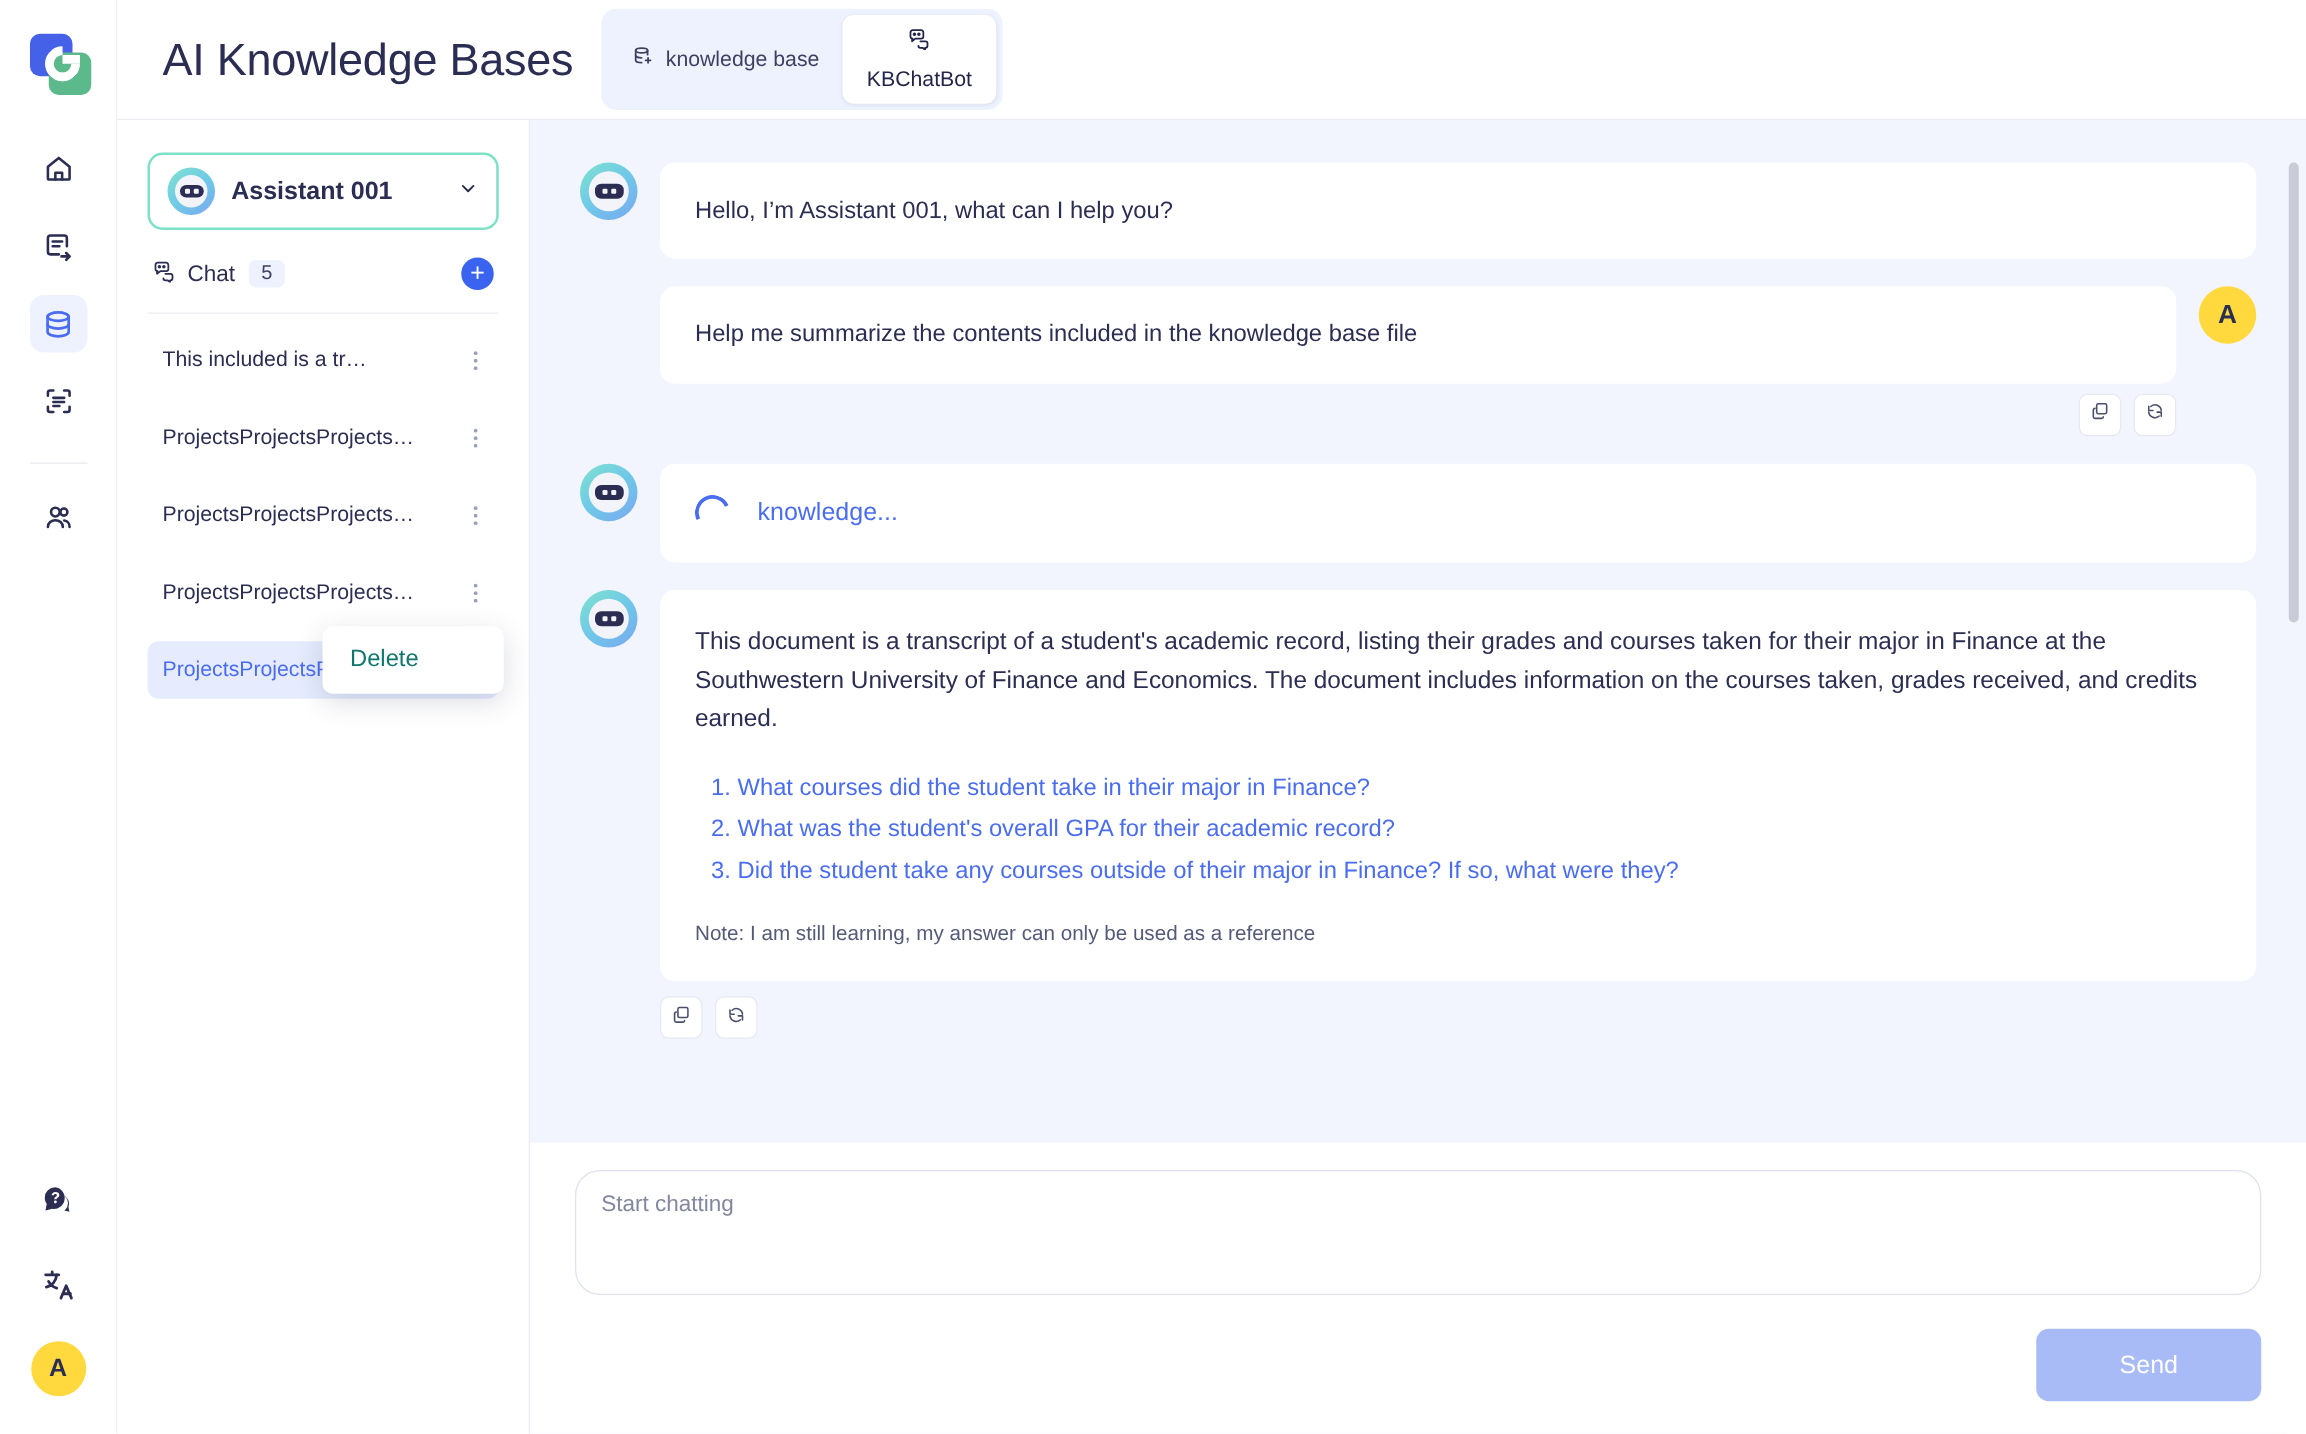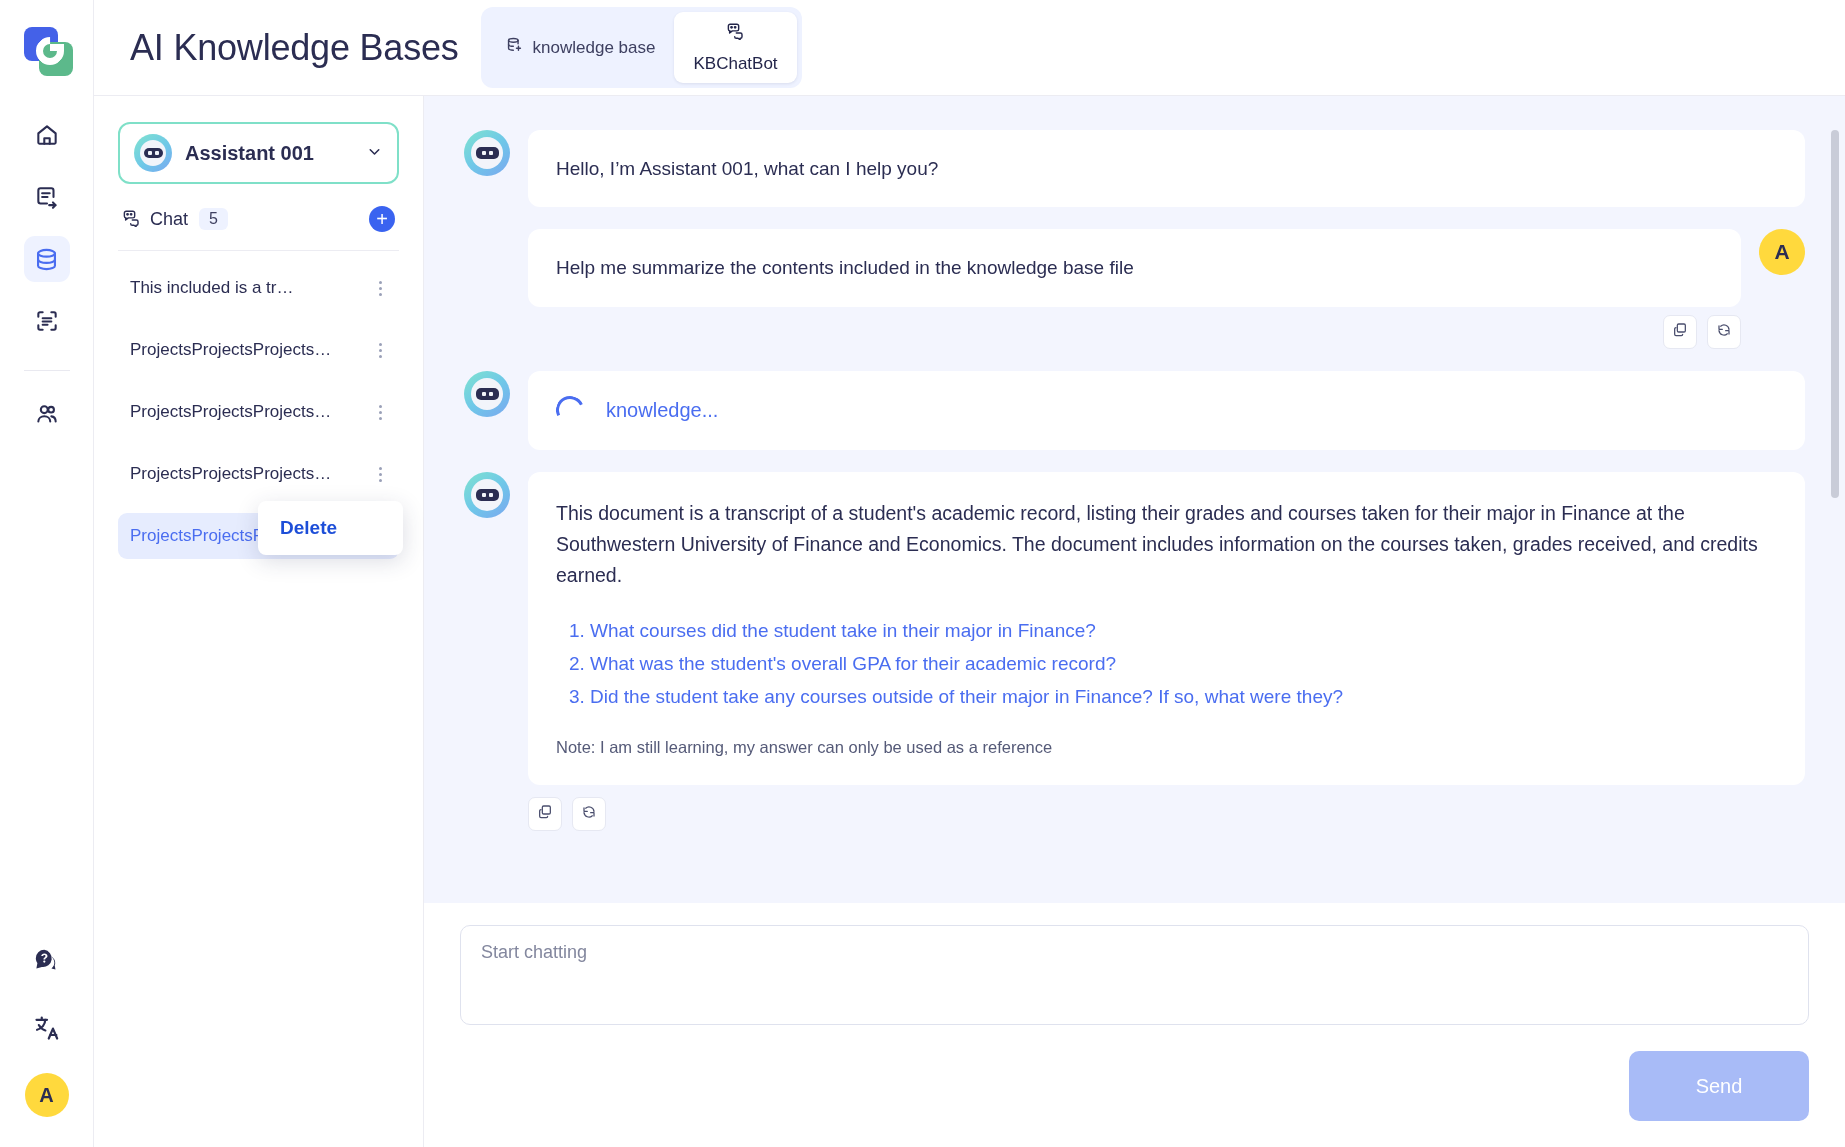--- a/index.html
+++ b/index.html
@@ -142,21 +142,21 @@
   .conv-item.selected .title { color: #4a6df0; }
   .kebab { width: 14px; display: flex; flex-direction: column; align-items: center; gap: 3px; cursor: pointer; }
   .kebab i { width: 3px; height: 3px; border-radius: 50%; background: #9aa0b8; display: block; }
 
   .context-menu {
     position: absolute; left: 140px; top: 250px;
     background: #ffffff; border-radius: 8px;
     box-shadow: 0 6px 22px rgba(40,45,90,.17);
     padding: 16px 30px 16px 22px; min-width: 145px;
   }
-  .context-menu .mi { font-size: 19px; font-weight: 700; color: #1d4ed8; cursor: pointer; }
+  .context-menu .mi { font-size: 19px; font-weight: 400; color: #0f766e; cursor: pointer; }
 
   
   .conv {
     flex: 1; min-width: 0; display: flex; flex-direction: column;
     background: #f3f5fe; position: relative;
   }
   .messages {
     flex: 1; overflow: hidden; padding: 34px 40px 18px 40px; position: relative;
   }
   .msg-row { display: flex; gap: 18px; margin-bottom: 22px; }
@@ -205,29 +205,29 @@
   }
 
   .scrollbar {
     position: absolute; right: 6px; top: 34px;
     width: 8px; height: 368px; border-radius: 4px; background: #c9ccd8; cursor: pointer;
   }
 
   
   .composer { background: #ffffff; padding: 22px 36px 26px 36px; }
   .input-box {
-    width: 100%; height: 100px; border-radius: 10px;
+    width: 100%; height: 100px; border-radius: 20px;
     border: 1px solid #dfe2ee; background: #fff;
     padding: 16px 20px; font-size: 18px; color: #2b2d52;
     font-family: "Liberation Sans", sans-serif; resize: none; outline: none;
   }
   .input-box::placeholder { color: #83879e; }
   .send-row { display: flex; justify-content: flex-end; margin-top: 22px; }
   .send-btn {
-    width: 180px; height: 70px; border-radius: 10px;
+    width: 180px; height: 58px; border-radius: 10px;
     background: #a8bbf7; color: #ffffff; border: none;
     font-size: 20px; font-family: "Liberation Sans", sans-serif; cursor: pointer;
   }
 </style>
 </head>
 <body>
 
 <div class="app">
 
   <div class="rail">

